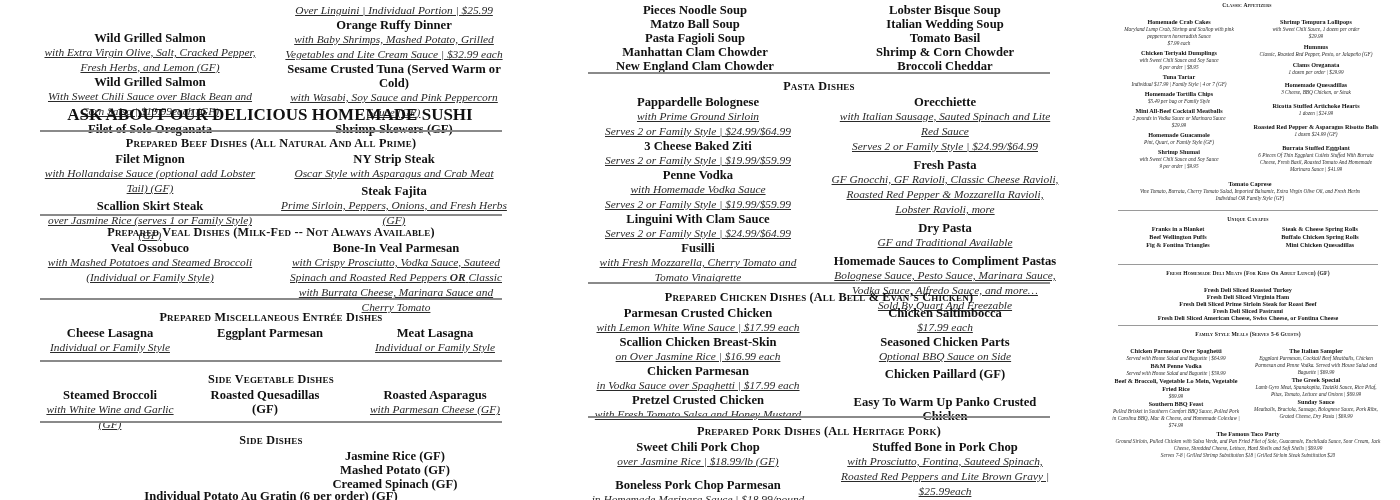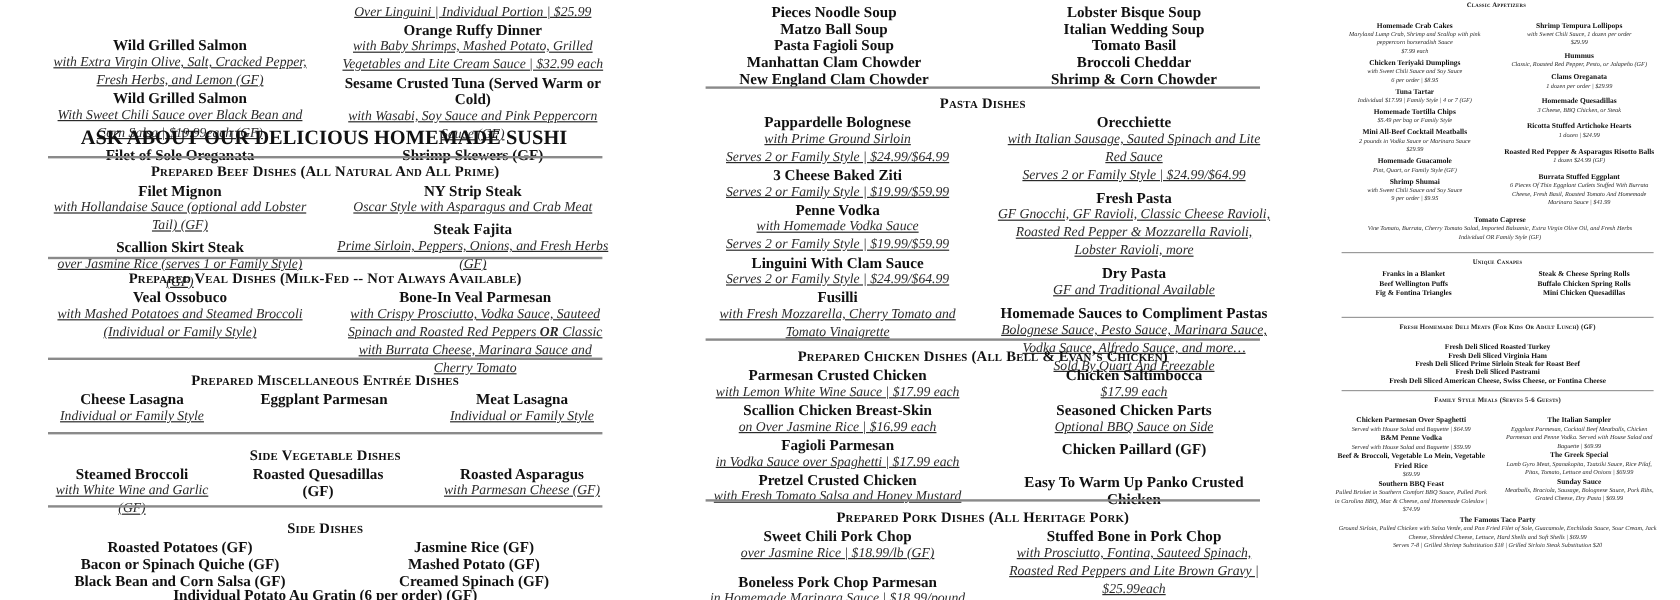--- a/index.html
+++ b/index.html
@@ -105,47 +105,42 @@
   <div class="abs c" style="left:200px; top:388px; width:130px;">
     <div class="b">Roasted Quesadillas (GF)</div>
   </div>
   <div class="abs c" style="left:365px; top:388px; width:140px;">
     <div class="b">Roasted Asparagus</div>
     <div class="i">with Parmesan Cheese (GF)</div>
   </div>
   <div class="hr" style="left:40px; top:421px; width:462px;"></div>
 
   <div class="abs c sc" style="left:40px; top:433px; width:462px;">Side Dishes</div>
-  <div class="abs c" style="left:60px; top:449px; width:180px;">
-    <div class="b">Roasted Potatoes (GF)</div>
-    <div class="b">Bacon or Spinach Quiche (GF)</div>
-    <div class="b">Black Bean and Corn Salsa (GF)</div>
-  </div>
   <div class="abs c" style="left:315px; top:449px; width:160px;">
     <div class="b">Jasmine Rice (GF)</div>
     <div class="b">Mashed Potato  (GF)</div>
     <div class="b">Creamed Spinach (GF)</div>
   </div>
   <div class="abs c b" style="left:40px; top:489px; width:462px; font-size:12.6px;">Individual Potato Au Gratin (6 per order) (GF)</div>
 </div>
 
 <div class="page L" id="page-mid">
   <div class="abs c" style="left:0px; top:3px; width:230px;">
     <div class="b">Pieces Noodle Soup</div>
     <div class="b">Matzo Ball Soup</div>
     <div class="b">Pasta Fagioli Soup</div>
     <div class="b">Manhattan Clam Chowder</div>
     <div class="b">New England Clam Chowder</div>
   </div>
   <div class="abs c" style="left:250px; top:3px; width:230px;">
     <div class="b">Lobster Bisque Soup</div>
     <div class="b">Italian Wedding Soup</div>
     <div class="b">Tomato Basil</div>
+    <div class="b">Shrimp &amp; Corn Chowder</div>
     <div class="b">Broccoli Cheddar</div>
-    <div class="b">Shrimp &amp; Corn Chowder</div>
   </div>
   <div class="hr" style="left:8px; top:72px; width:462px;"></div>
 
   <div class="abs c sc" style="left:8px; top:79px; width:462px;">Pasta Dishes</div>
   <div class="abs c" style="left:8px; top:95px; width:220px;">
     <div class="b">Pappardelle Bolognese</div>
     <div class="i">with Prime Ground Sirloin</div>
     <div class="i">Serves 2 or Family Style | $24.99/$64.99</div>
     <div class="b">3 Cheese Baked Ziti</div>
     <div class="i">Serves 2 or Family Style | $19.99/$59.99</div>
@@ -170,21 +165,21 @@
     <div class="i">Sold By Quart And Freezable</div>
   </div>
   <div class="hr" style="left:8px; top:282px; width:462px;"></div>
 
   <div class="abs c sc" style="left:8px; top:290px; width:462px;">Prepared Chicken Dishes (All Bell &amp; Evan’s Chicken)</div>
   <div class="abs c" style="left:8px; top:306px; width:220px;">
     <div class="b">Parmesan Crusted Chicken</div>
     <div class="i">with Lemon White Wine Sauce | $17.99 each</div>
     <div class="b">Scallion Chicken Breast-Skin</div>
     <div class="i">on Over Jasmine Rice | $16.99 each</div>
-    <div class="b">Fagioli Parmesan</div>
+    <div class="b">Chicken Parmesan</div>
     <div class="i">in Vodka Sauce over Spaghetti | $17.99 each</div>
     <div class="b">Pretzel Crusted Chicken</div>
     <div class="i">with Fresh Tomato Salsa and Honey Mustard</div>
   </div>
   <div class="abs c" style="left:250px; top:306px; width:230px;">
     <div class="b">Chicken Saltimbocca</div>
     <div class="i">$17.99 each</div>
     <div class="b">Seasoned Chicken Parts</div>
     <div class="i">Optional BBQ Sauce on Side</div>
     <div class="b" style="margin-top:3px">Chicken Paillard (GF)</div>

